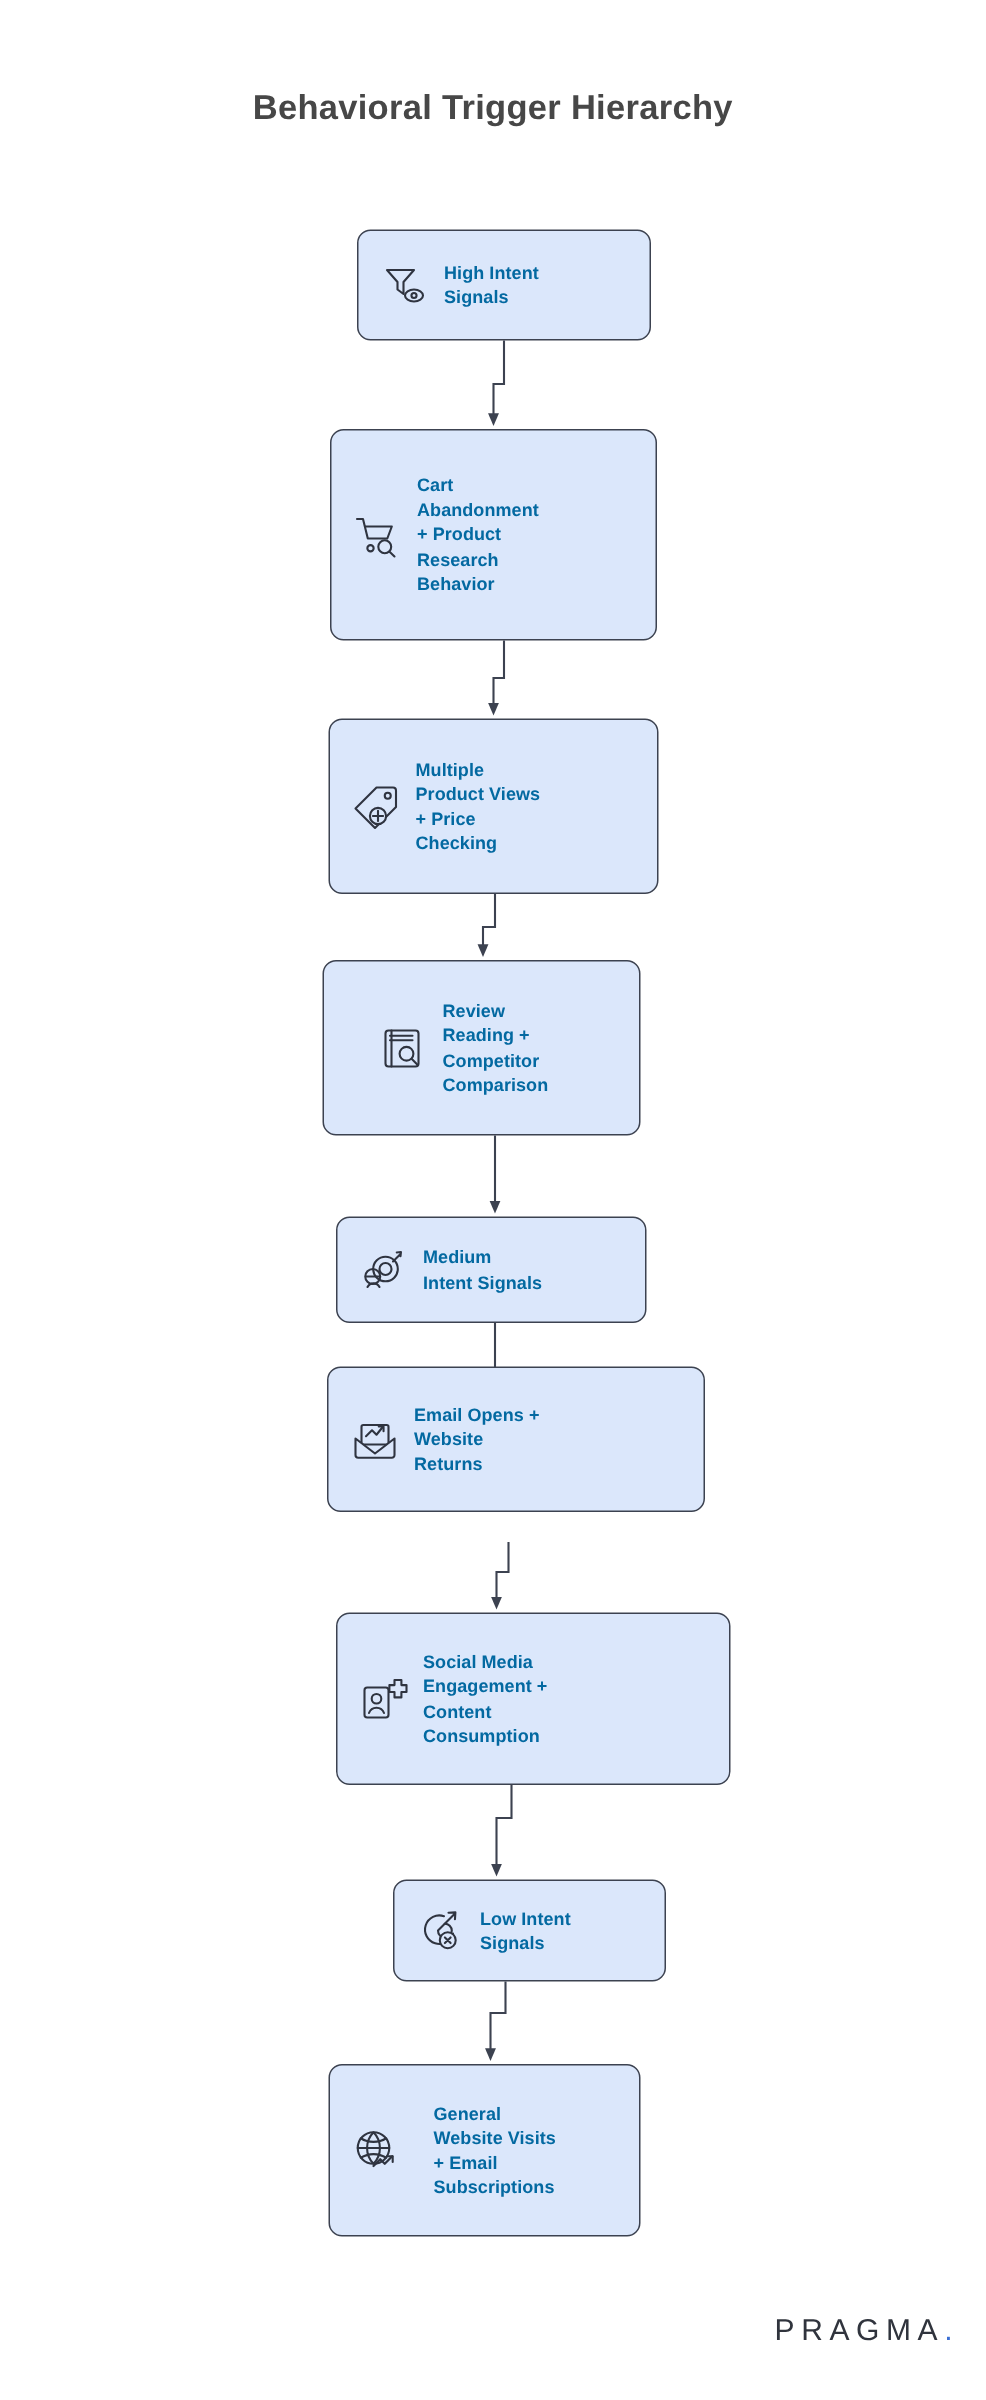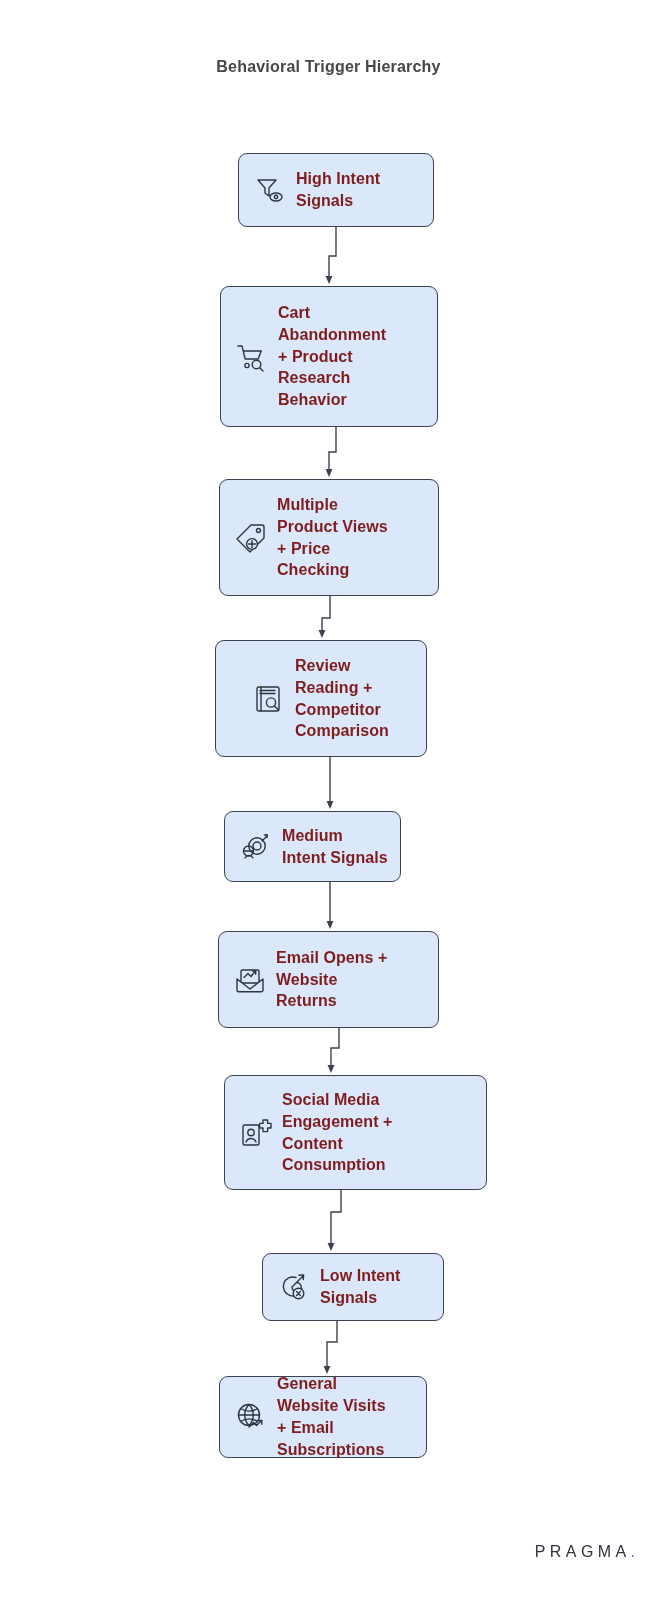--- a/index.html
+++ b/index.html
@@ -14,21 +14,21 @@
     font-family: "Liberation Sans", "DejaVu Sans", sans-serif;
     overflow: hidden;
   }
 
   #page-title {
     position: absolute;
     left: 0;
     top: 58px;
     width: 657px;
     text-align: center;
-    font-size: 16px;
+    font-size: 23px;
     font-weight: bold;
     letter-spacing: 0.2px;
     color: #474747;
   }
 
   #flow {
     position: absolute;
     left: 0;
     top: 0;
     width: 657px;
@@ -56,42 +56,42 @@
     justify-content: center;
     color: #2f3440;
   }
   .node .icon svg {
     width: 32px;
     height: 32px;
     display: block;
   }
   .node .label {
     flex: 1 1 auto;
-    font-size: 16px;
+    font-size: 12px;
     font-weight: bold;
     line-height: 1.37;
-    color: #7f1d1d;
+    color: #0369a1;
     letter-spacing: 0.05px;
     white-space: pre-line;
   }
 
   #connectors {
     position: absolute;
     left: 0;
     top: 0;
     width: 657px;
     height: 1600px;
     pointer-events: none;
   }
 
   #footer-logo {
     position: absolute;
     right: 22px;
     top: 1543px;
-    font-size: 16px;
+    font-size: 20px;
     letter-spacing: 4.4px;
     color: #30343d;
     font-family: "Liberation Sans", "DejaVu Sans", sans-serif;
   }
   #footer-logo .dot {
     color: #3b6fd4;
     letter-spacing: 0;
   }
 </style>
 </head>
@@ -171,36 +171,36 @@
         <circle cx="18" cy="19.5" r="4.6" fill="#dbe7fb"></circle>
         <path d="M21.4 22.9 L25 26.5"></path>
       </svg>
     </span>
     <span class="label">Review
 Reading +
 Competitor
 Comparison</span>
   </div>
 
-  <div class="node" style="left:224px; top:811px; width:177px; height:71px;">
+  <div class="node" style="left:224px; top:811px; width:207px; height:71px;">
     <span class="icon">
       <svg viewBox="0 0 32 32" fill="none" stroke="currentColor" stroke-width="1.4" stroke-linecap="round" stroke-linejoin="round">
         <circle cx="17" cy="15" r="8.2"></circle>
         <circle cx="17" cy="15" r="4"></circle>
         <path d="M22 10 l5 -5 M24.5 4 l2.8 -0.3 l-0.3 2.8"></path>
         <circle cx="8.5" cy="20" r="5"></circle>
         <path d="M4 20 h9"></path>
         <path d="M5 27 a4.5 4.5 0 0 1 8 0"></path>
       </svg>
     </span>
     <span class="label">Medium
 Intent Signals</span>
   </div>
 
-  <div class="node" style="left:218px; top:931px; width:221px; height:97px;justify-content:center;">
+  <div class="node" style="left:218px; top:911px; width:252px; height:97px;justify-content:center;">
     <span class="icon">
       <svg viewBox="0 0 32 32" fill="none" stroke="currentColor" stroke-width="1.4" stroke-linecap="round" stroke-linejoin="round">
         <rect x="7" y="6" width="18" height="13" rx="1.2"></rect>
         <path d="M10 13.5 l4 -4 l3 3 l4 -5"></path>
         <path d="M18.5 7 h3.2 v3.2"></path>
         <path d="M3 15 L16 25 L29 15 V26 a1.8 1.8 0 0 1 -1.8 1.8 H4.8 A1.8 1.8 0 0 1 3 26 Z" fill="#dbe7fb"></path>
       </svg>
     </span>
     <span class="label">Email Opens +
 Website
@@ -229,21 +229,21 @@
         <path d="M14 16 A4.6 4.6 0 1 0 18.5 11.5"></path>
         <path d="M14.5 15.5 L25 5 M21 4.2 l4.6 -0.3 l-0.3 4.6"></path>
         <circle cx="20.5" cy="22.5" r="5.3" fill="#dbe7fb"></circle>
         <path d="M18.6 20.6 l3.8 3.8 M22.4 20.6 l-3.8 3.8"></path>
       </svg>
     </span>
     <span class="label">Low Intent
 Signals</span>
   </div>
 
-  <div class="node" style="left:219px; top:1376px; width:208px; height:82px;">
+  <div class="node" style="left:219px; top:1376px; width:208px; height:115px;gap:12px;">
     <span class="icon">
       <svg viewBox="0 0 32 32" fill="none" stroke="currentColor" stroke-width="1.4" stroke-linecap="round" stroke-linejoin="round">
         <circle cx="14" cy="14" r="10.5"></circle>
         <path d="M3.5 14 h21"></path>
         <path d="M14 3.5 a15 15 0 0 1 0 21 a15 15 0 0 1 0 -21 z"></path>
         <path d="M5.5 7.5 a16 16 0 0 0 17 0 M5.5 20.5 a16 16 0 0 1 17 0"></path>
         <path d="M14 26 l4.5 -4.5 l3 3 l5 -5" stroke-width="1.5"></path>
         <path d="M23 19.5 h3.8 v3.8"></path>
       </svg>
     </span>

